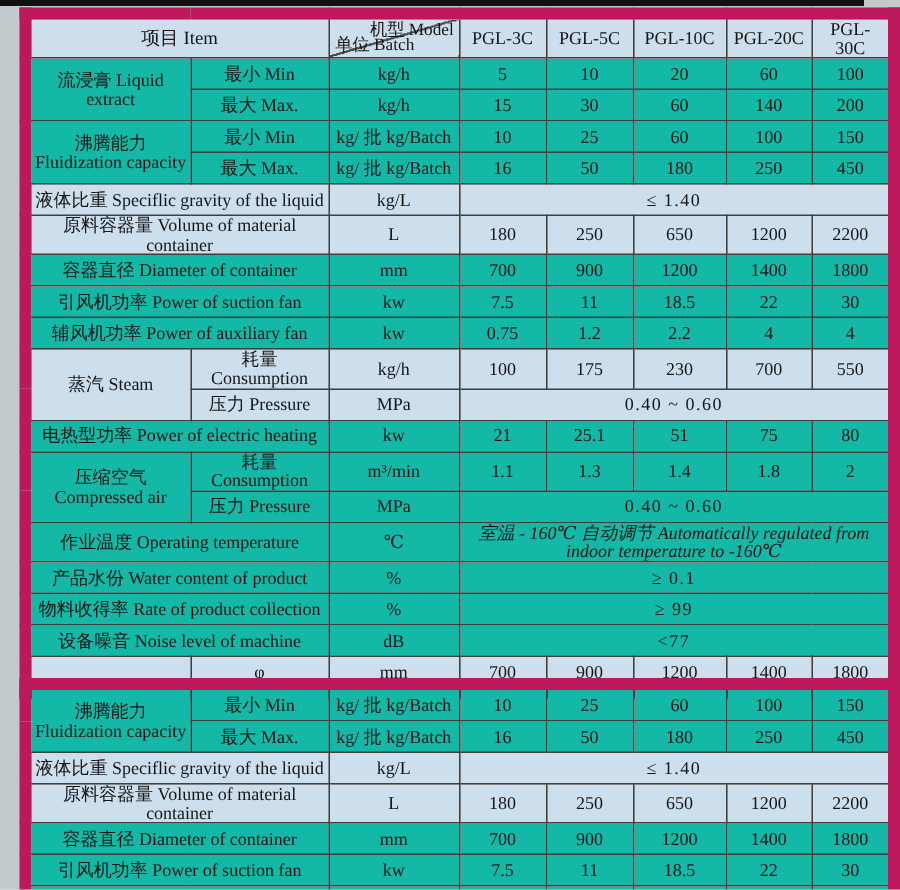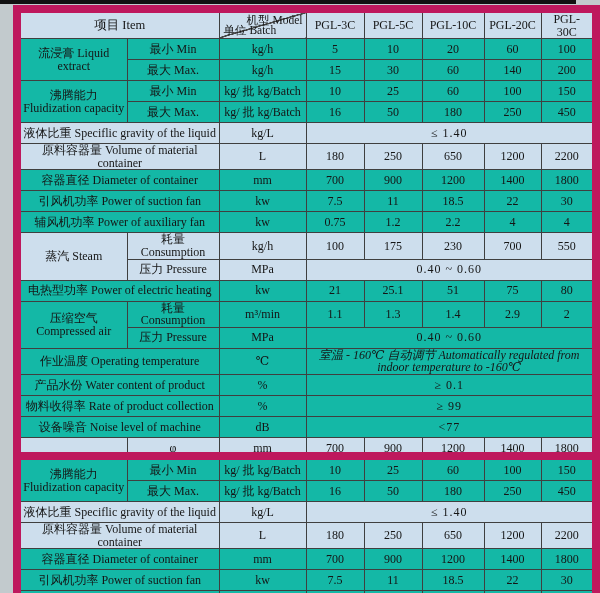--- a/index.html
+++ b/index.html
@@ -180,21 +180,21 @@
           <td class="c-val">75</td>
           <td class="c-val">80</td>
         </tr>
         <tr>
           <td rowspan="2" class="c-item">压缩空气 Compressed air</td>
           <td class="c-sub">耗量 Consumption</td>
           <td class="c-unit">m³/min</td>
           <td class="c-val">1.1</td>
           <td class="c-val">1.3</td>
           <td class="c-val">1.4</td>
-          <td class="c-val">2.9</td>
+          <td class="c-val">1.8</td>
           <td class="c-val">2</td>
         </tr>
         <tr>
           <td class="c-sub">压力 Pressure</td>
           <td class="c-unit">MPa</td>
           <td colspan="5" class="c-span">0.40 ~ 0.60</td>
         </tr>
         <tr>
           <td colspan="2" class="c-item">作业温度 Operating temperature</td>
           <td class="c-unit">℃</td>

